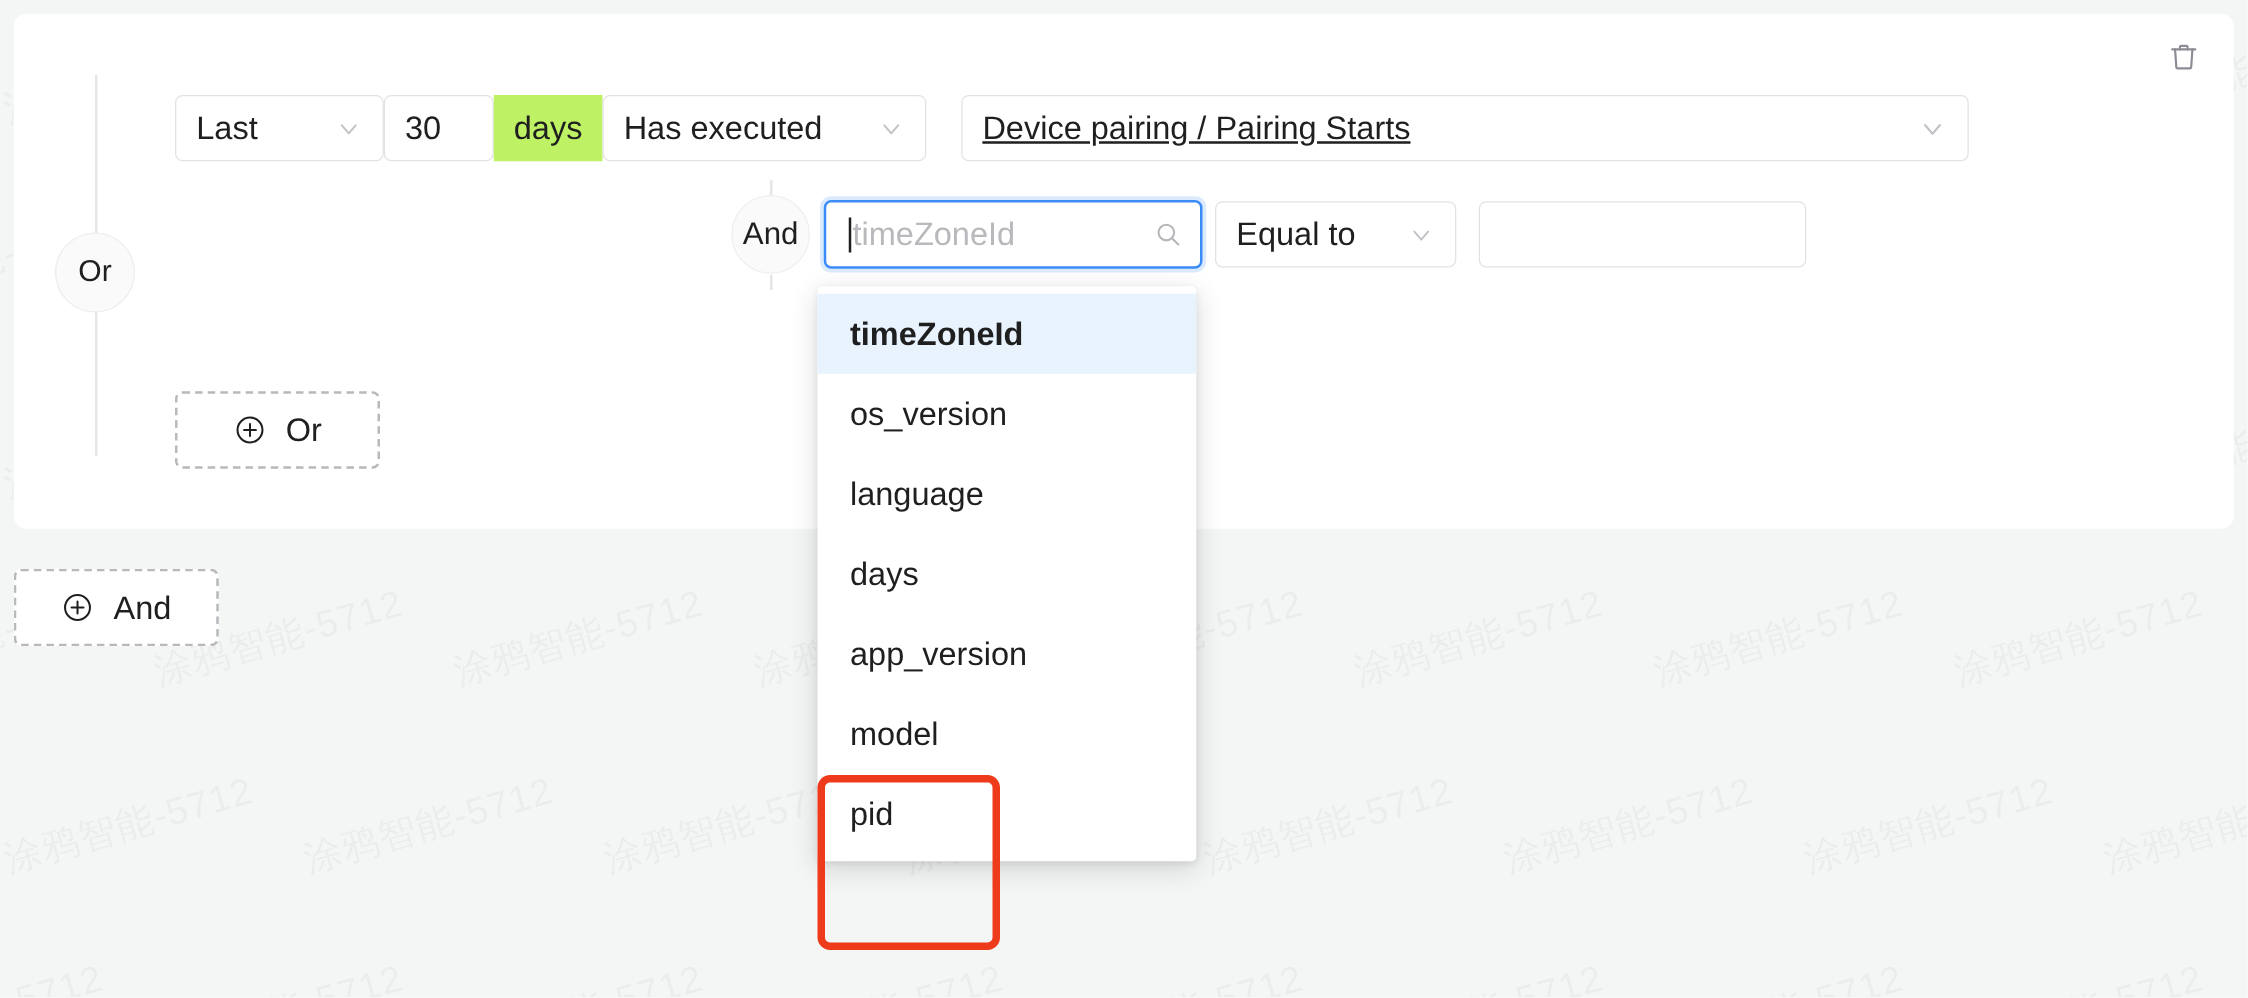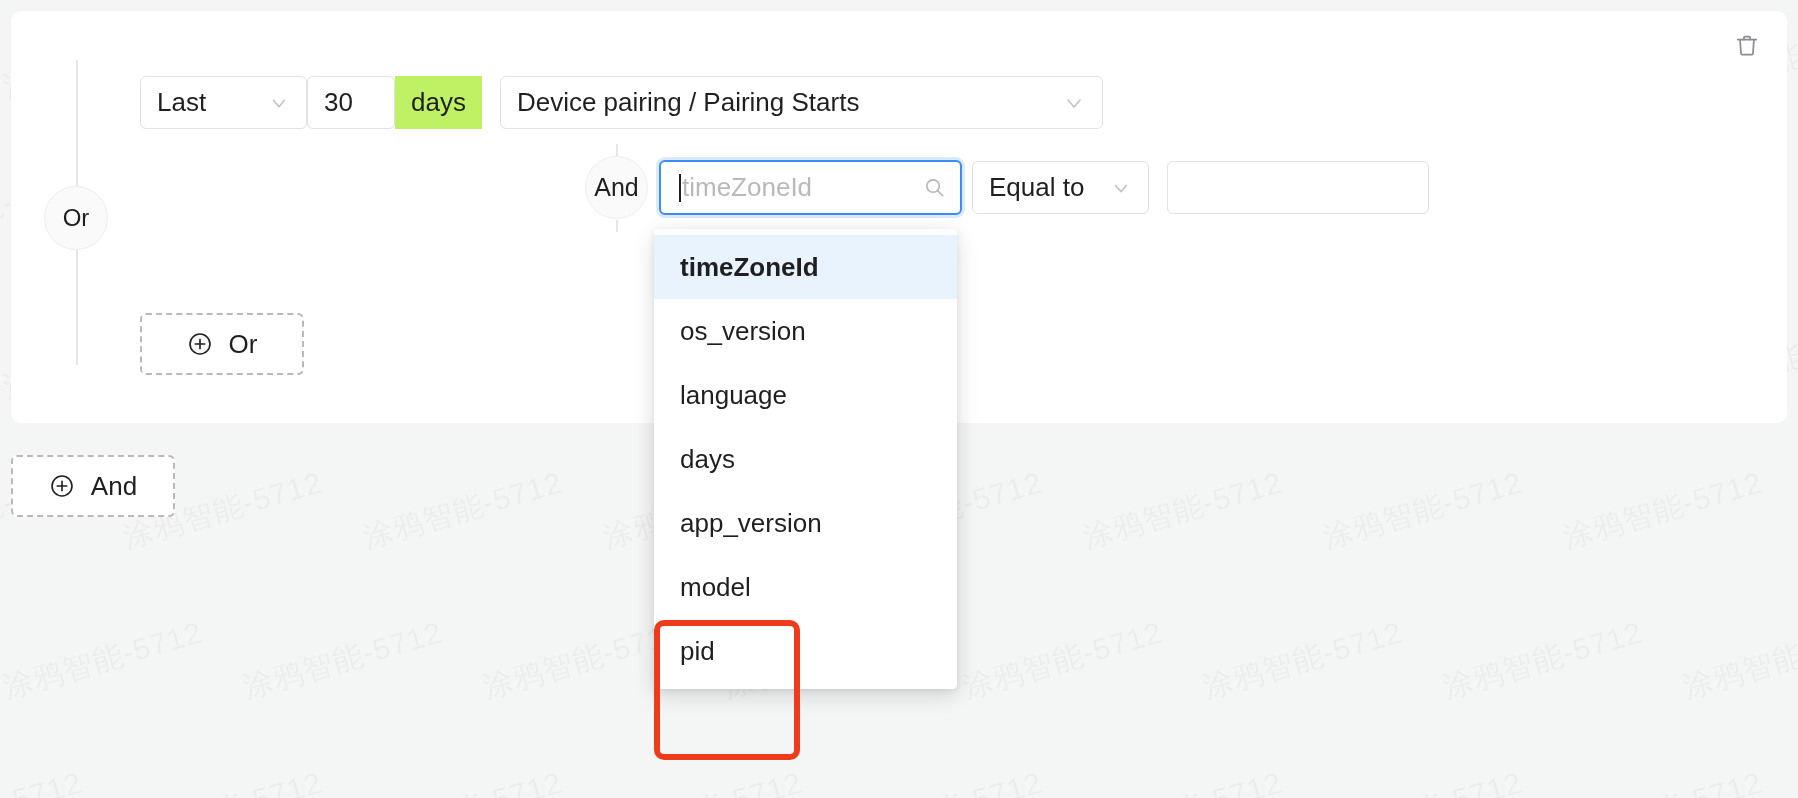--- a/index.html
+++ b/index.html
@@ -133,23 +133,24 @@
     display: flex;
     align-items: center;
     padding: 0 16px;
     font-size: 26px;
     color: #1f1f1f;
     background: #bef264;
     user-select: none;
   }
   .ctl-event { width: 259px; margin-left: 0; }
   .ctl-pairing {
-    width: 603px;
-    margin-left: 18px;
+    width: 806px;
+    margin-left: 28px;
     justify-content: space-between;
+    text-decoration: underline;
   }
   .ctl-pairing .caret { margin-left: 8px; }
 
   
   .row2 {
     position: absolute;
     left: 585px;
     top: 156px;
     display: flex;
     align-items: center;
@@ -209,21 +210,21 @@
   }
   .search-ph {
     flex: 1;
     font-size: 26px;
     color: #b9b9bd;
     white-space: nowrap;
     overflow: hidden;
   }
   .search-ico { color: #b6b6ba; display: flex; align-items: center; }
 
-  .ctl-op { width: 177px; margin-left: 10px; }
+  .ctl-op { width: 193px; margin-left: 10px; }
   .ctl-val {
     width: 262px;
     margin-left: 18px;
     cursor: text;
   }
 
   
   .dropdown {
     position: absolute;
     left: 654px;
@@ -367,20 +368,28 @@
         </svg>
       </span>
     </div>
 
     <div class="ctl ctl-num">
       <span class="lbl">30</span>
     </div>
 
     <div class="unit-label">days</div>
 
+    <div class="ctl ctl-event">
+      <span class="lbl">Has executed</span>
+      <span class="caret">
+        <svg width="22" height="22" viewBox="0 0 24 24" fill="none" stroke="currentColor" stroke-width="1.7" stroke-linecap="round" stroke-linejoin="round">
+          <polyline points="6 9 12 16 18 9"></polyline>
+        </svg>
+      </span>
+    </div>
 
     <div class="ctl ctl-pairing">
       <span class="lbl">Device pairing / Pairing Starts</span>
       <span class="caret">
         <svg width="24" height="24" viewBox="0 0 24 24" fill="none" stroke="currentColor" stroke-width="1.6" stroke-linecap="round" stroke-linejoin="round">
           <polyline points="6 9 12 16 18 9"></polyline>
         </svg>
       </span>
     </div>
 

